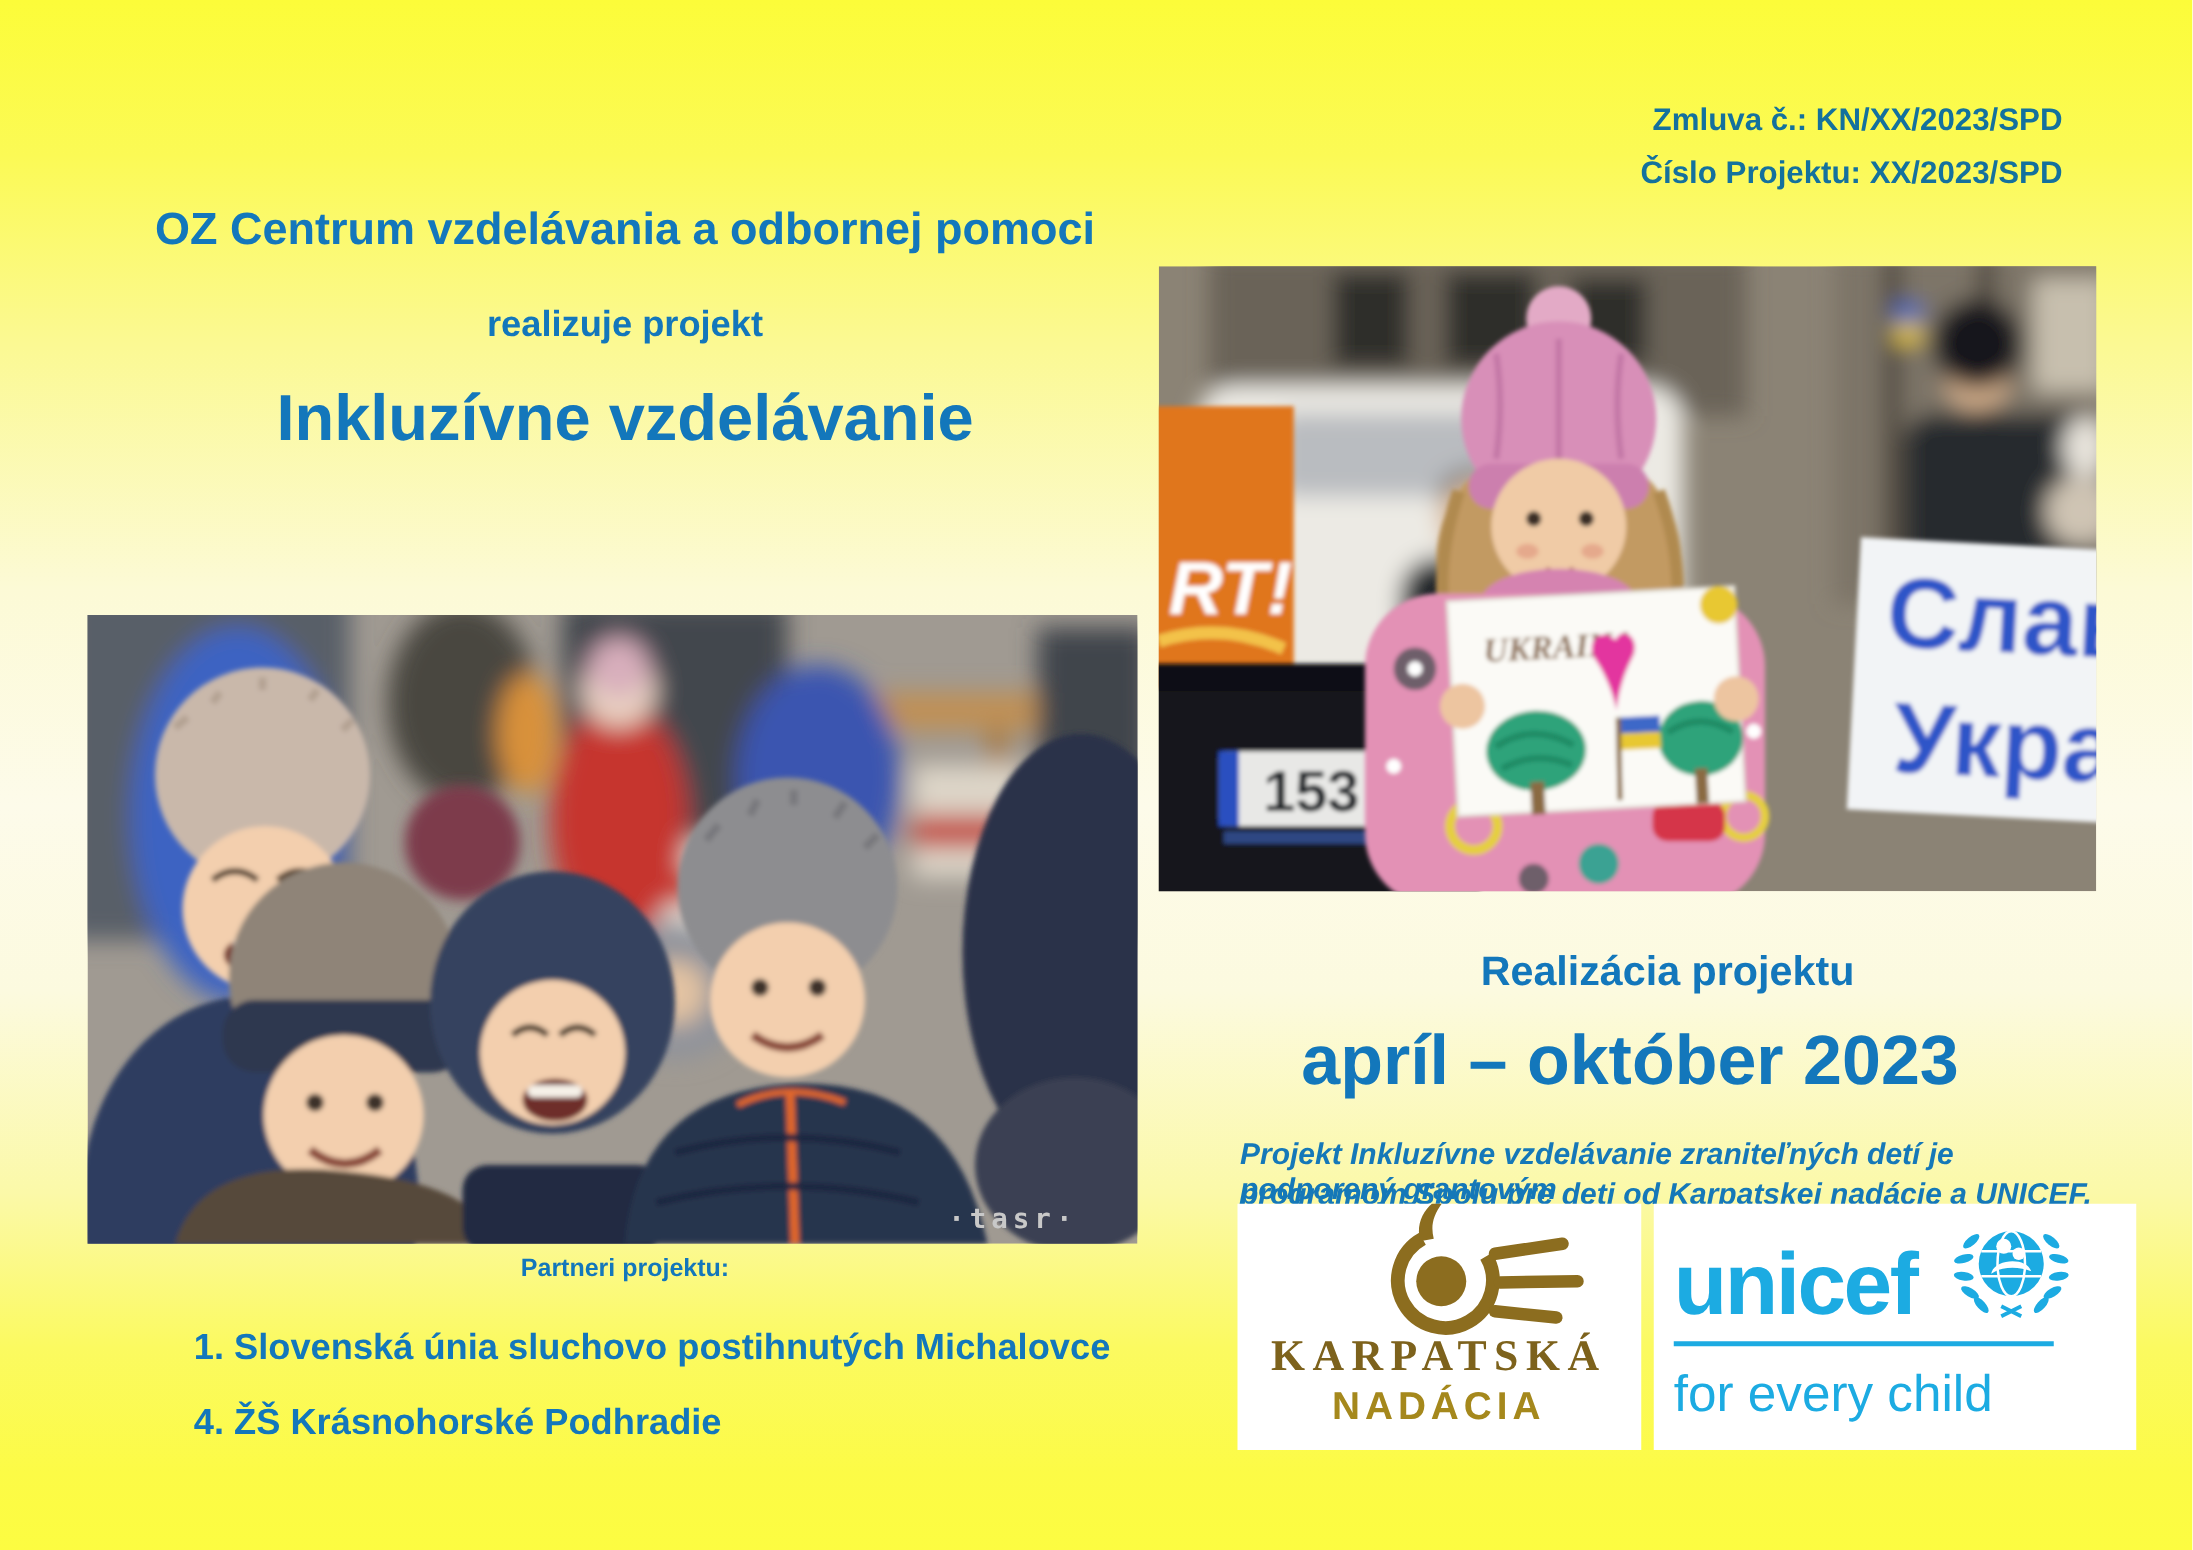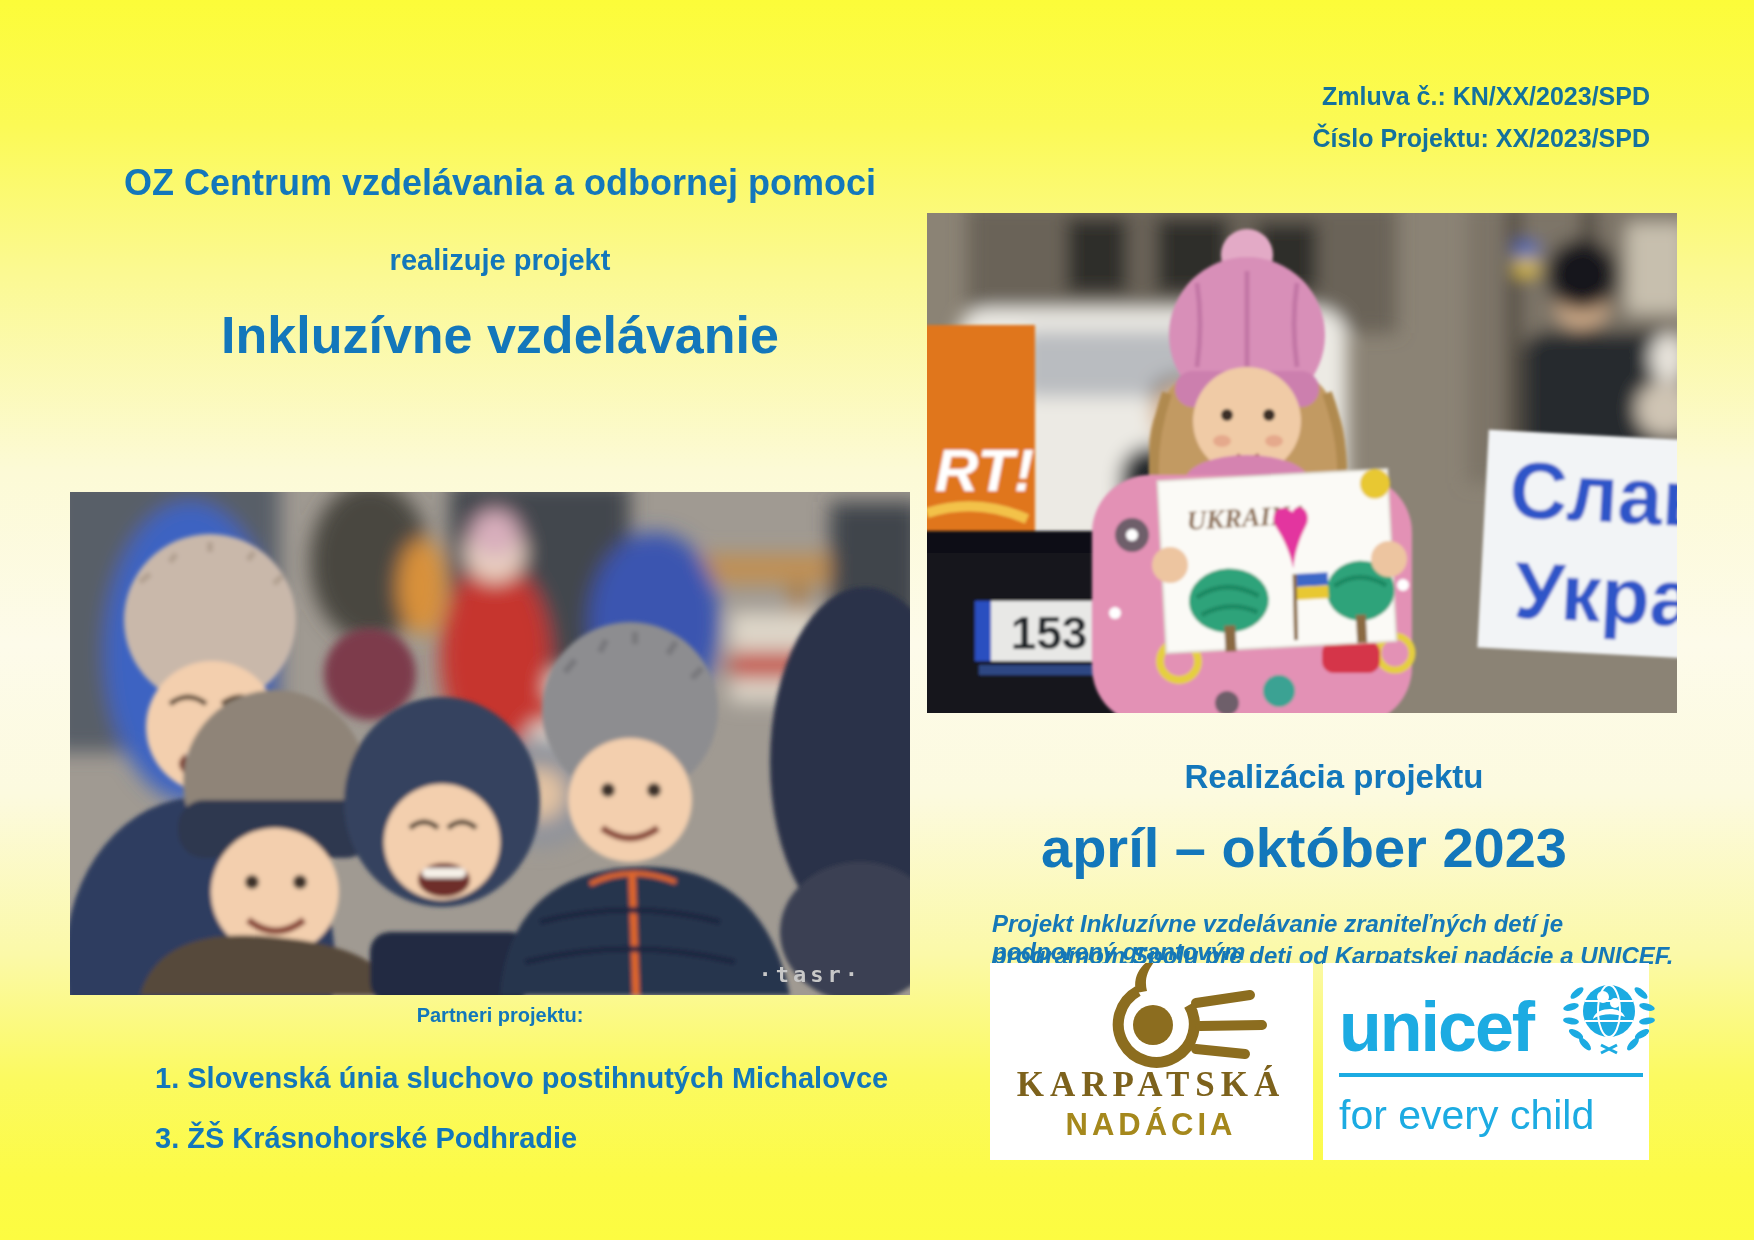--- a/index.html
+++ b/index.html
@@ -21,21 +21,21 @@
   .photoL{left:70px;top:492px;}
   .photoR{left:927px;top:213px;}
   .rcol{left:990px;width:688px;text-align:center;color:#1377bb;}
   .realab{top:758px;font-size:33px;}
   .period{left:930px;width:748px;top:815px;font-size:56px;color:#1377bb;text-align:center;}
   .note{left:992px;width:690px;font-size:24px;color:#1578b8;text-align:left;font-style:italic;}
   .note1{top:910px;}
   .note2{top:942px;}
   .logobox{background:#ffffff;top:963px;height:197px;}
   .logo1{left:990px;width:323px;}
-  .logo2{left:1323px;width:326px;}
+  .logo2{left:1323px;width:386px;}
   .partners-title{top:1004px;font-size:20px;}
   .pitem{left:130px;width:810px;text-align:left;color:#1377bb;font-size:29px;margin-left:25px;}
   .p1{top:1062px;}
   .p2{top:1122px;}
   svg{display:block;}
 </style>
 </head>
 <body>
 
 <div class="canvas">
@@ -292,15 +292,15 @@
         </g>
         <path d="M30 78 L 46 70 M46 78 L 30 70" stroke="#1cabe2" stroke-width="3"></path>
       </g>
       <rect x="16" y="110" width="304" height="4" fill="#1cabe2"></rect>
       <text x="16" y="166" font-family="Liberation Sans, sans-serif" font-weight="normal" font-size="41" fill="#1cabe2">for every child</text>
     </svg>
   </div>
 
   <div class="abs lcol partners-title">Partneri projektu:</div>
   <div class="abs pitem p1">1. Slovenská únia sluchovo postihnutých Michalovce</div>
-  <div class="abs pitem p2">3. ŽŠ Krásnohorské Podhradie</div>
+  <div class="abs pitem p2">4. ŽŠ Krásnohorské Podhradie</div>
 
 </div>
 
 </body></html>

